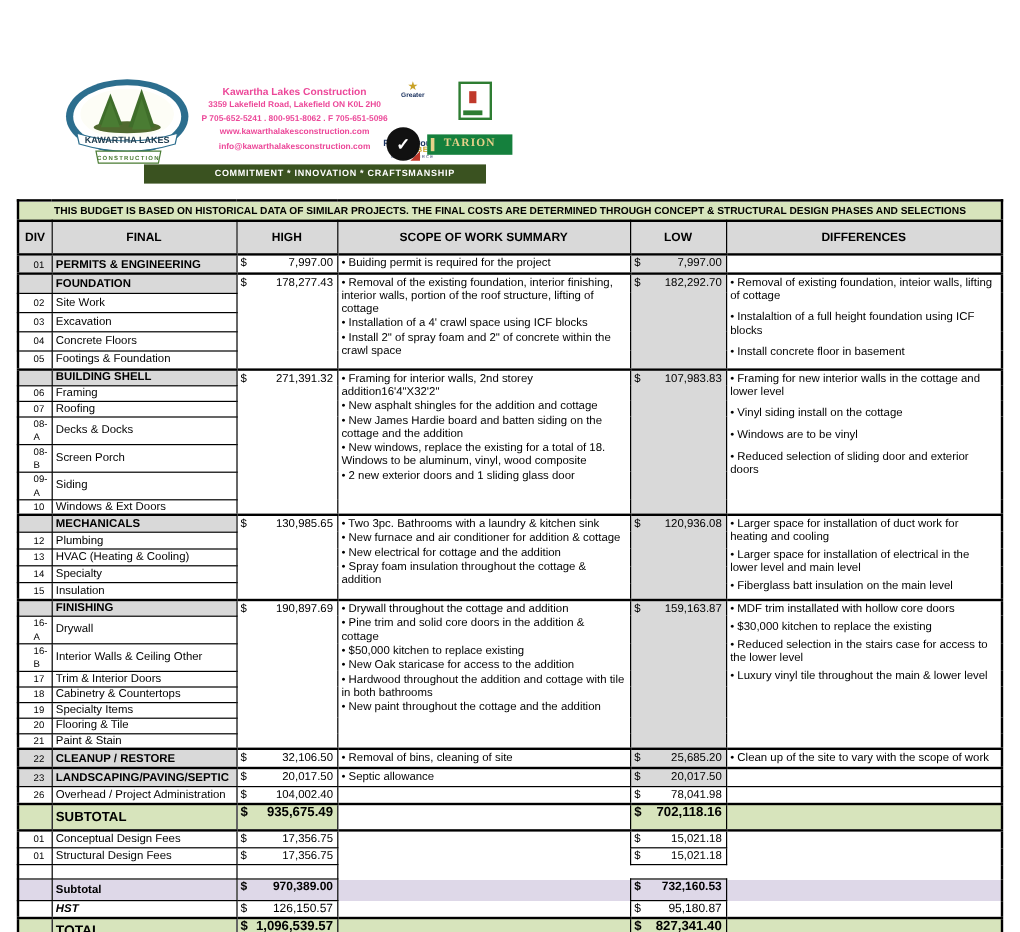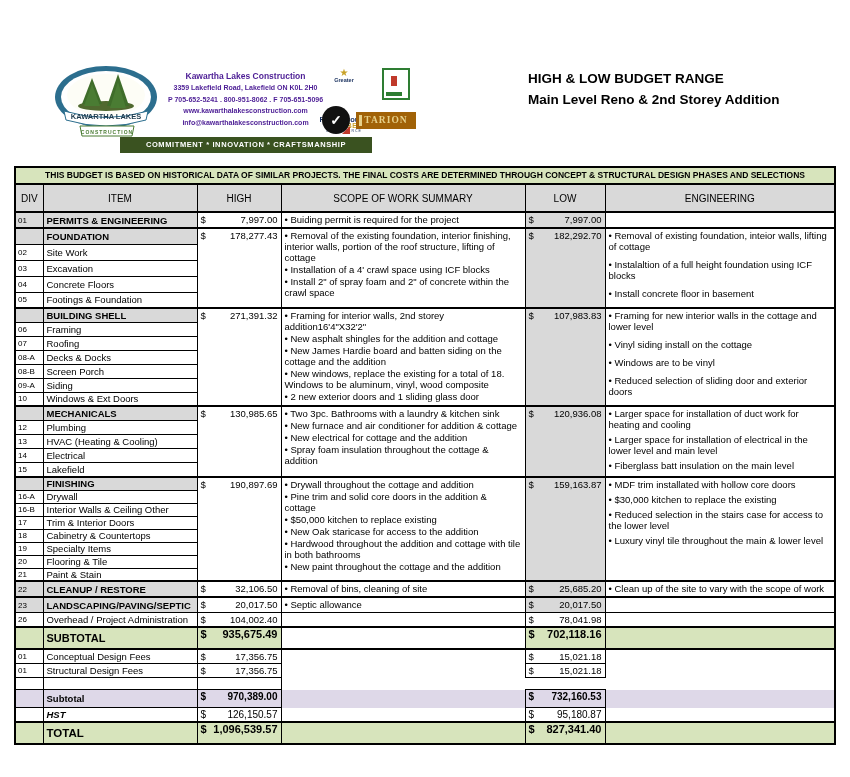--- a/index.html
+++ b/index.html
@@ -1,60 +1,60 @@
 <!DOCTYPE html>
 <html><head>
 <meta charset="utf-8">
 <style>
   html,body { margin:0; padding:0; background:#ffffff; }
   .page { position:relative; width:850px; height:777px; background:#fff;
           font-family:"Liberation Sans", sans-serif; color:#000; overflow:hidden; }
 
   
   .logo-wrap { position:absolute; left:52px; top:64px; width:110px; height:80px; }
-  .contact { position:absolute; left:158px; top:70px; width:175px; text-align:center; font-weight:bold; color:#4c1d95; }
+  .contact { position:absolute; left:158px; top:70px; width:175px; text-align:center; font-weight:bold; color:#ec4899; }
   .contact .l1 { font-size:8.5px; line-height:12px; }
   .contact .ln { font-size:7px; line-height:11.5px; }
   .badges { position:absolute; left:316px; top:66px; width:104px; height:74px; }
   .chamber { position:absolute; left:0; top:2px; width:56px; text-align:center; line-height:1; }
   .chamber .star { color:#c9a227; font-size:10px; }
   .chamber .c1 { font-size:5.5px; color:#1d3461; font-weight:bold; }
   .chamber .c2 { font-size:7.5px; color:#1d3461; font-weight:bold;margin-top:32px; }
   .chamber .c3 { font-size:6.5px; color:#c9a227; font-weight:bold; letter-spacing:.5px; }
   .chamber .c4 { font-size:3.5px; color:#1d3461; letter-spacing:1px; }
   .crest { position:absolute; left:66px; top:2px; width:24px; height:28px; border:2px solid #2e7d32; background:#fff; }
   .crest .dot { position:absolute; left:7px; top:6px; width:6px; height:10px; background:#c0392b; }
   .crest .bar { position:absolute; left:2px; bottom:2px; width:16px; height:4px; background:#2e7d32; }
   .chk { position:absolute; left:8px; top:42px; width:24px; height:24px; background:#111; border-radius:50%;
          color:#fff; font-size:14px; font-weight:bold; text-align:center; line-height:24px; box-shadow:0 0 0 2px #111; }
   .chk-corner { position:absolute; left:26px; top:60px; width:0; height:0;
                 border-left:8px solid transparent; border-bottom:8px solid #c0392b; }
-  .tarion { position:absolute; left:40px; top:46px; width:60px; height:17px; background:#a16207;
+  .tarion { position:absolute; left:40px; top:46px; width:71px; height:17px; background:#15803d;
             color:#e7d18a; font-family:"Liberation Serif", serif; font-size:9.5px; font-weight:bold;
             text-align:center; line-height:17px; letter-spacing:1px; }
   .tarion .tbar { position:absolute; left:3px; top:3px; bottom:3px; width:3px; background:#e7d18a; }
   .doc-title { position:absolute; left:528px; top:68px; font-weight:bold; font-size:13.5px; line-height:21px; }
   .tagline { position:absolute; left:120px; top:137px; width:252px; height:16px; background:#3a5220;
-             color:#fff; font-size:7.5px; font-weight:bold; text-align:center; line-height:16px; letter-spacing:.6px; }
+             color:#fff; font-size:7.5px; font-weight:bold; text-align:center; line-height:16px; letter-spacing:.6px;padding-left:33px; }
 
   
   table.budget { position:absolute; left:14px; top:166px; width:822px; border-collapse:collapse;
                  table-layout:fixed; border:2px solid #000; }
   .budget td { border:1px solid #000; padding:0 3px; font-size:9.5px; line-height:11px;
                vertical-align:middle; overflow:hidden; }
   tr.banner-row td { background:#d7e4bc; font-size:8.5px; font-weight:bold; text-align:center;
                      height:15px; border-bottom:2px solid #000; }
-  tr.hdr td { background:#d9d9d9; font-weight:normal; text-align:center; font-size:10px; height:26px;
+  tr.hdr td { background:#d9d9d9; font-weight:bold; text-align:center; font-size:10px; height:26px;
               border-bottom:2px solid #000; }
   tr.r { height:13px; }
   tr.sec td { border-top:2px solid #000; }
   td.g { background:#d9d9d9; }
   td.itm { font-weight:bold; font-size:9.5px; }
   td.plain { font-weight:normal; }
-  td.divc { font-size:8px; text-align:left; padding:0 2px; }
+  td.divc { font-size:8px; text-align:center; padding:0 12px; }
   td.money { vertical-align:top; padding:1px 3px; }
   .mrow { display:flex; justify-content:space-between; font-size:9.5px; }
   td.scope, td.diffs { vertical-align:top; padding:1px 4px 1px 3px; }
   .bullet { margin-bottom:1px; }
   .bullet::before { content:"• "; }
   td.diffs .bullet { margin-bottom:7px; }
   td.diffs.tight .bullet { margin-bottom:4px; }
 
   tr.subtotal td { background:#d7e4bc; font-weight:bold; height:18px; font-size:11px;
                    border-top:2px solid #000; border-bottom:2px solid #000; }
@@ -114,49 +114,45 @@
       <div class="bar"></div>
     </div>
     <div class="chk">✓</div>
     <div class="chk-corner"></div>
     <div class="tarion">
       <span class="tbar"></span>
       <span>TARION</span>
     </div>
   </div>
 
-  <div class="doc-title">
-    <div>HIGH &amp; LOW BUDGET RANGE</div>
-    <div>Main Level Reno &amp; 2nd Storey Addition</div>
-  </div>
 
   <div class="tagline">COMMITMENT  *  INNOVATION  *  CRAFTSMANSHIP</div>
 
   <table class="budget">
     <colgroup>
       <col style="width:28px">
         <col style="width:154px">
         <col style="width:84px">
       <col style="width:244px">
         <col style="width:80px">
         <col style="width:230px">
     </colgroup>
 
     <tbody>
         <tr class="banner-row">
       <td colspan="6">THIS BUDGET IS BASED ON HISTORICAL DATA OF SIMILAR PROJECTS.  THE FINAL COSTS ARE DETERMINED THROUGH CONCEPT &amp; STRUCTURAL DESIGN PHASES AND SELECTIONS</td>
     </tr>
 
     <tr class="hdr">
       <td>DIV</td>
-      <td>ITEM</td>
+      <td>FINAL</td>
       <td>HIGH</td>
       <td>SCOPE OF WORK SUMMARY</td>
       <td>LOW</td>
-      <td>ENGINEERING</td>
+      <td>DIFFERENCES</td>
     </tr>
 
     <tr class="r sec">
       <td class="divc g">01</td>
       <td class="itm g">PERMITS &amp; ENGINEERING</td>
       <td class="money">
             <div class="mrow">
               <span>$</span>
               <span>7,997.00</span>
             </div>
@@ -300,25 +296,25 @@
     <tr class="r">
           <td class="divc">12</td>
           <td>Plumbing</td>
         </tr>
     <tr class="r">
           <td class="divc">13</td>
           <td>HVAC (Heating &amp; Cooling)</td>
         </tr>
     <tr class="r">
           <td class="divc">14</td>
-          <td>Electrical</td>
+          <td>Specialty</td>
         </tr>
     <tr class="r">
           <td class="divc">15</td>
-          <td>Lakefield</td>
+          <td>Insulation</td>
         </tr>
 
     <tr class="r sec">
       <td class="divc g"></td>
       <td class="itm g">FINISHING</td>
       <td class="money" rowspan="8">
             <div class="mrow">
               <span>$</span>
               <span>190,897.69</span>
             </div>

